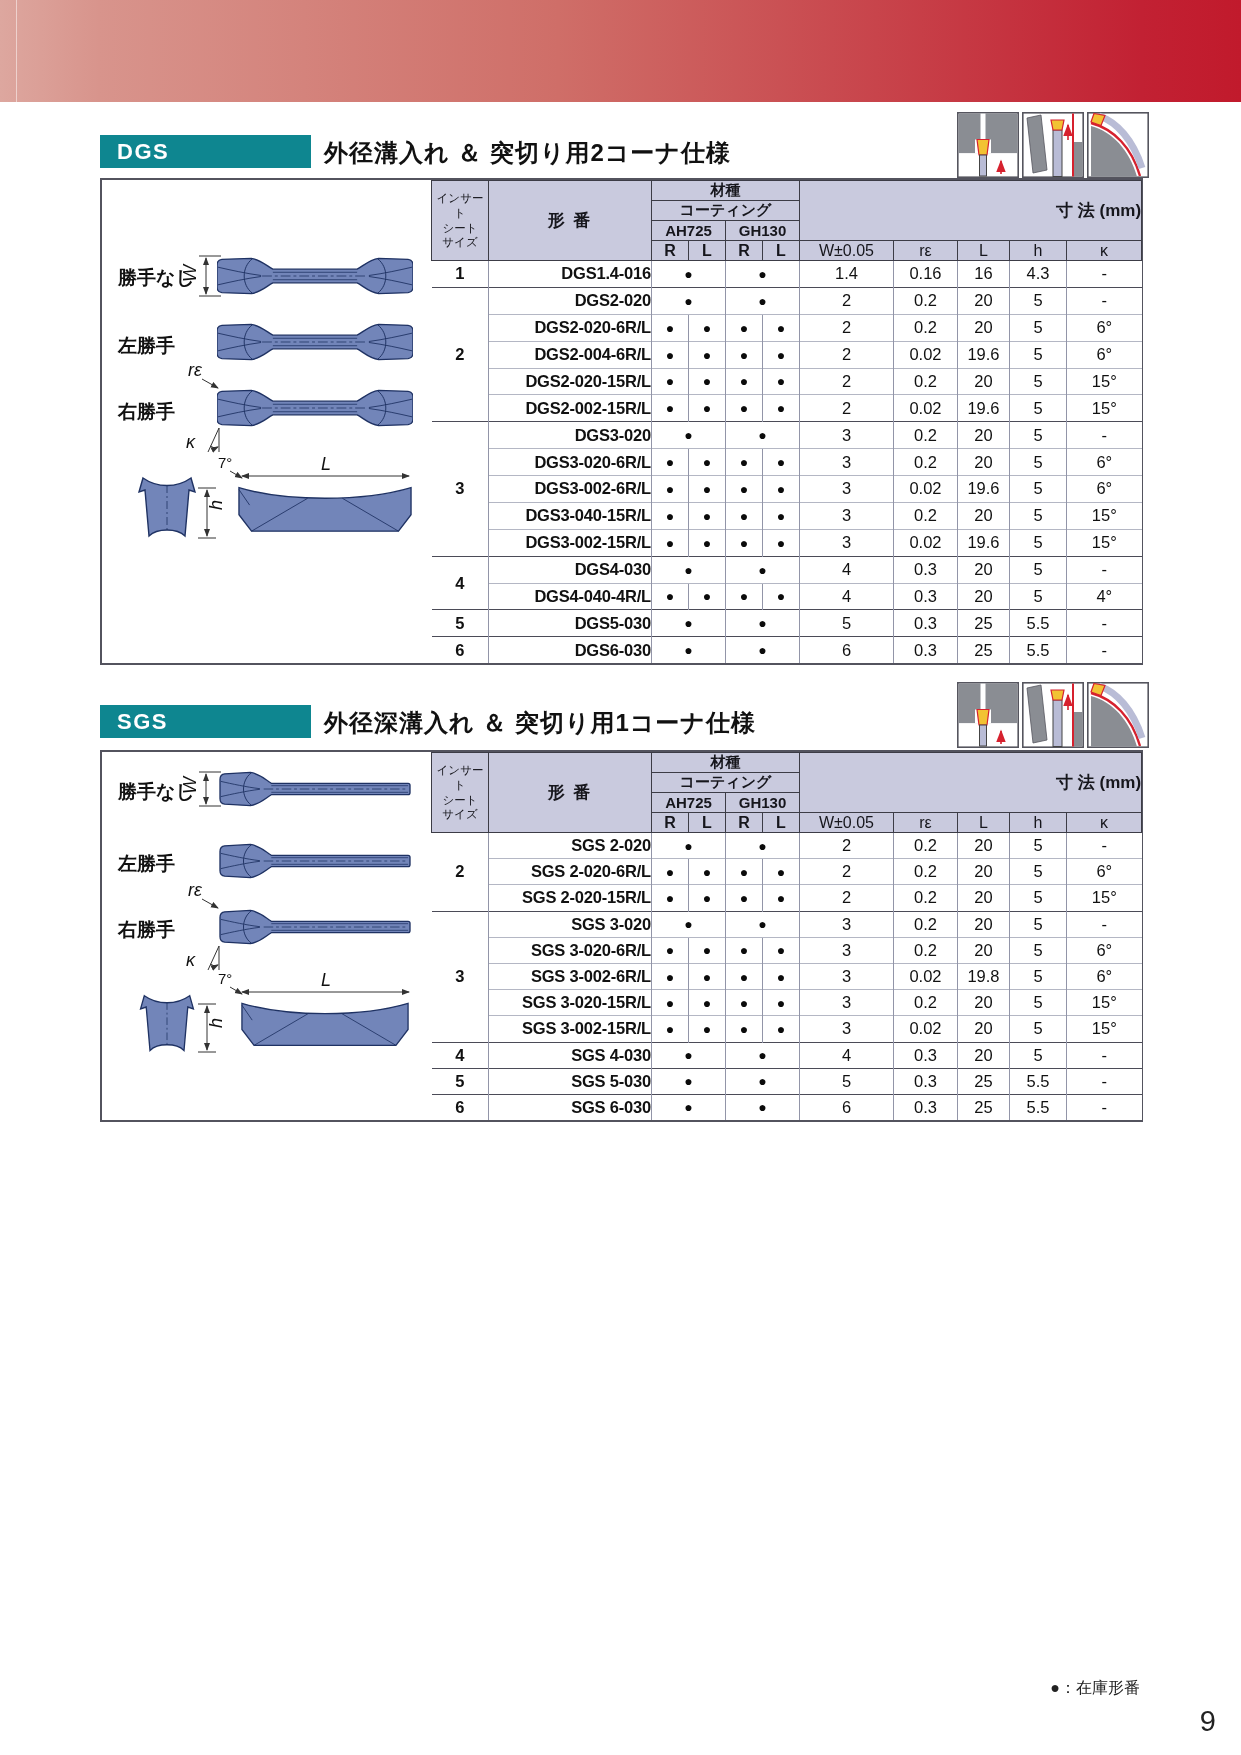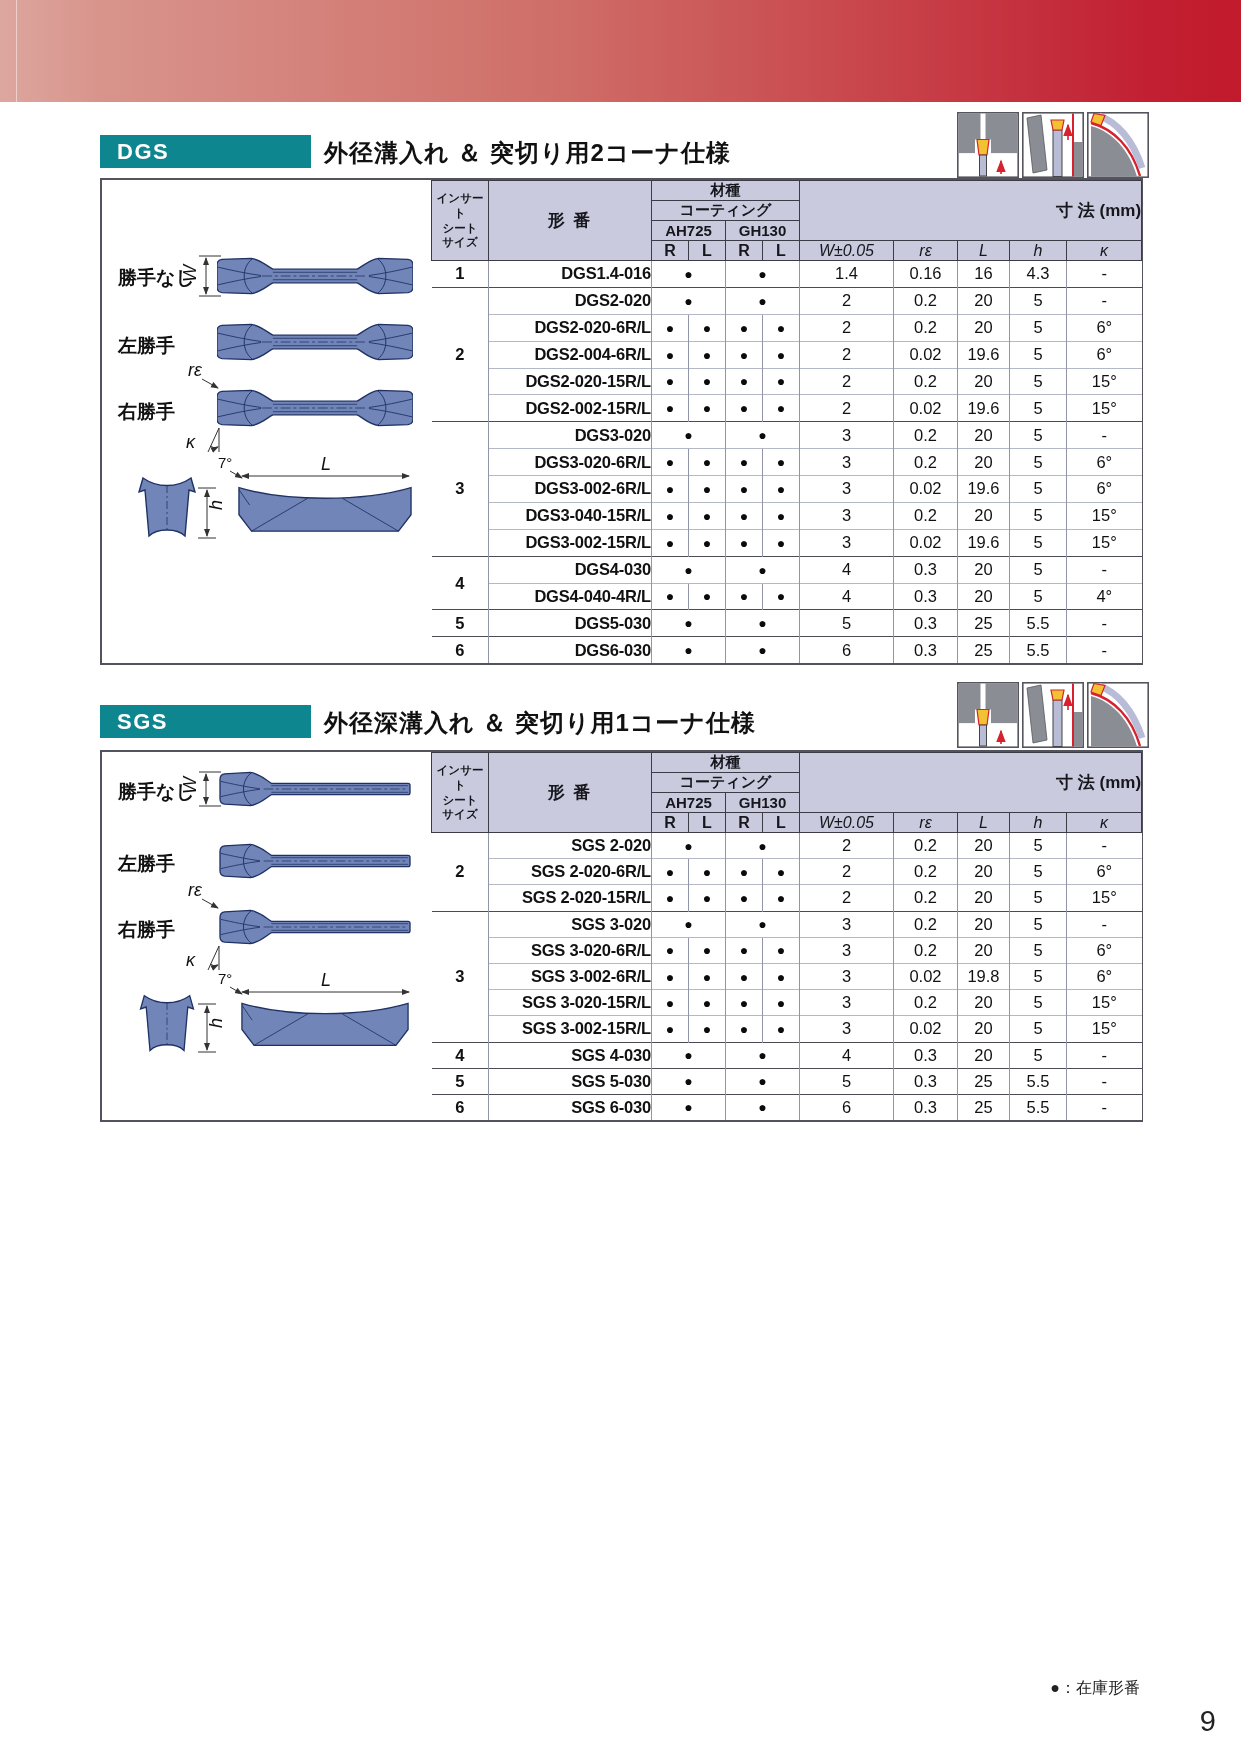--- a/index.html
+++ b/index.html
@@ -33,25 +33,25 @@
     border:2px solid #53535e; background:#fff;
   }
   .diag-panel { position:absolute; left:0; top:0; bottom:0; width:331px; }
   .diag-panel svg { width:100%; height:100%; display:block; }
   .tbl-wrap { position:absolute; right:0; top:0; bottom:0; width:710px; }
   table { width:100%; height:100%; border-collapse:collapse; table-layout:fixed; }
   thead th {
     background:#c9cade; border:1px solid #3c3c46; padding:0;
     font-weight:bold; font-size:15px; height:20px; color:#16161c;
   }
-  th.th-seat { font-size:11.5px; white-space:pre-line; line-height:1.3; font-weight:bold; }
+  th.th-seat { font-size:11.5px; white-space:pre-line; line-height:1.3; font-weight:normal; }
   th.th-model { font-size:17px; letter-spacing:2px;margin-left:33px; }
   th.th-dims  { font-size:17px;text-align:right; }
   tr.rl-row th { font-size:16px; }
-  tr.rl-row th.it { font-style:italic; font-weight:normal; font-size:16px; }
+  tr.rl-row th.it { font-weight:normal; font-size:16px; }
   tbody td {
     border-left:1px solid #9295a8; border-top:1px solid #b4b7c4;
     text-align:center; font-size:16.5px; padding:0; background:#fff;
   }
   tbody tr.grp td { border-top:1.6px solid #4b4b57; }
   tbody tr:first-child td { border-top:none; }
   td.c-size { font-weight:bold; border-left:none; }
   td.c-model { text-align:right; font-weight:bold; padding-left:8px; letter-spacing:-0.2px; }
   td.c-dot { font-size:14px; color:#0b0b0b; }
   .stock-note { position:absolute; right:101px; top:1678px; font-size:16px; color:#222;text-align:center; }

